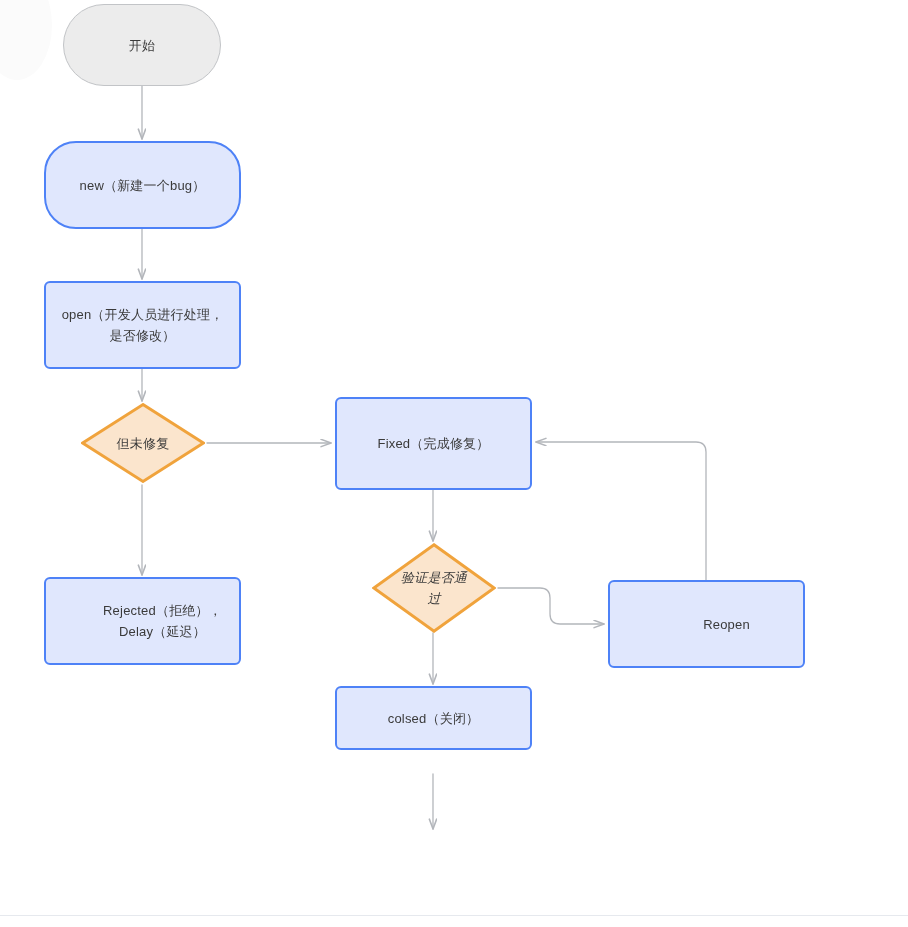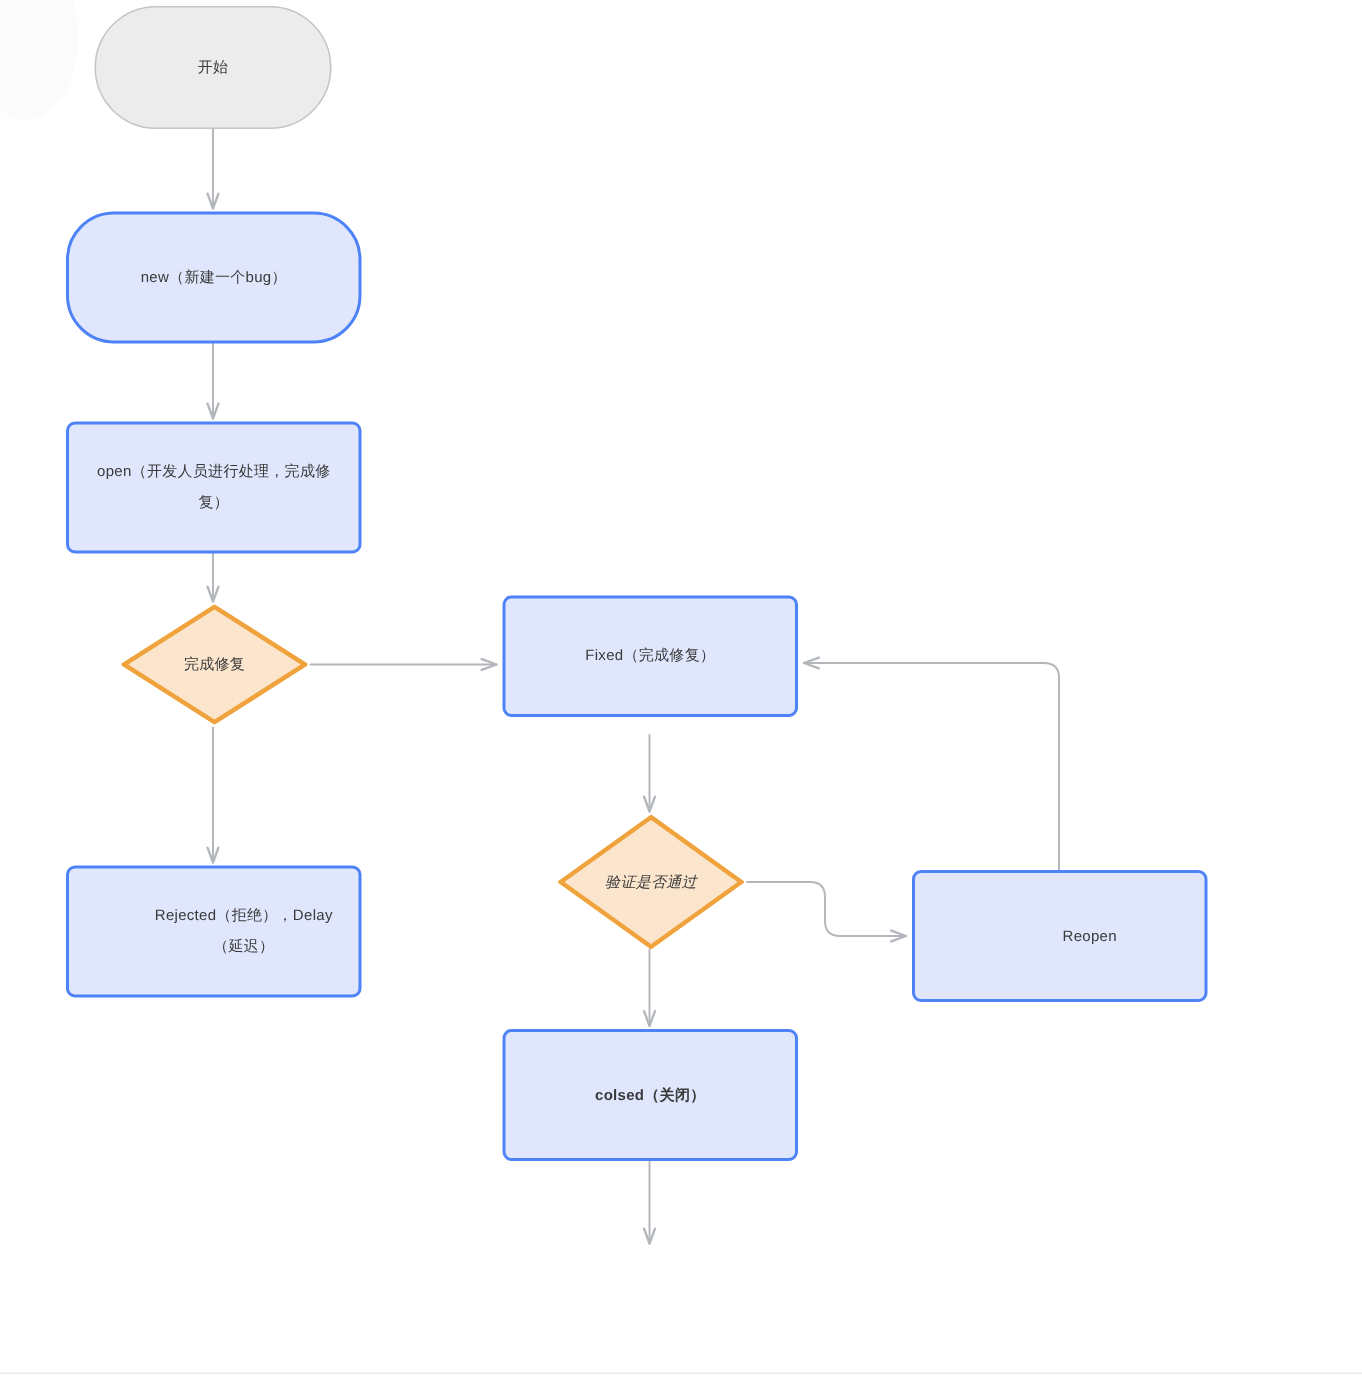--- a/index.html
+++ b/index.html
@@ -20,21 +20,21 @@
     width: 908px;
     height: 927px;
   }
   .node {
     position: absolute;
     box-sizing: border-box;
     display: flex;
     align-items: center;
     justify-content: center;
     text-align: center;
-    font-size: 10px;
+    font-size: 13px;
     line-height: 21px;
     color: #3a3a3a;
     letter-spacing: 0.2px;
     z-index: 3;
   }
   .node-process {
     background: #e0e7fd;
     border: 2px solid #4e82f7;
     border-radius: 6px;
   }
@@ -117,47 +117,47 @@
 
   <div class="node node-terminator" style="left:63px; top:4px; width:158px; height:82px;">
     <span class="node-inner">开始</span>
   </div>
 
   <div class="node node-process" style="left:44px; top:141px; width:197px; height:88px;border-radius:32px;">
     <span class="node-inner">new（新建一个bug）</span>
   </div>
 
   <div class="node node-process" style="left:44px; top:281px; width:197px; height:88px;">
-    <span class="node-inner">open（开发人员进行处理，完成修复）</span>
+    <span class="node-inner">open（开发人员进行处理，是否修改）</span>
   </div>
 
   <div class="node node-decision" style="left:81px; top:403px; width:124px; height:80px;">
     <svg viewBox="0 0 124 80" preserveAspectRatio="none">
       <polygon points="62,1.6 122.4,40 62,78.4 1.6,40" fill="#fbe5cd" stroke="#f0a33c" stroke-width="3"></polygon>
     </svg>
-    <span class="dtext">完成修复</span>
+    <span class="dtext">但未修复</span>
   </div>
 
   <div class="node node-process" style="left:44px; top:577px; width:197px; height:88px;padding-left:40px;">
     <span class="node-inner">Rejected（拒绝），Delay（延迟）</span>
   </div>
 
-  <div class="node node-process" style="left:335px; top:397px; width:197px; height:81px;text-align:right;">
+  <div class="node node-process" style="left:335px; top:397px; width:197px; height:93px;text-align:right;">
     <span class="node-inner">Fixed（完成修复）</span>
   </div>
 
   <div class="node node-decision" style="left:372px; top:543px; width:124px; height:90px;font-style:italic;">
     <svg viewBox="0 0 124 90" preserveAspectRatio="none">
       <polygon points="62,1.8 122.2,45 62,88.2 1.8,45" fill="#fbe5cd" stroke="#f0a33c" stroke-width="3"></polygon>
     </svg>
     <span class="dtext" style="max-width:76px;">验证是否通过</span>
   </div>
 
   <div class="node node-process" style="left:608px; top:580px; width:197px; height:88px;padding-left:40px;">
     <span class="node-inner">Reopen</span>
   </div>
 
-  <div class="node node-process" style="left:335px; top:686px; width:197px; height:88px;font-weight:bold;">
+  <div class="node node-process" style="left:335px; top:686px; width:197px; height:64px;">
     <span class="node-inner">colsed（关闭）</span>
   </div>
 
 
 </div>
 
 </body></html>

